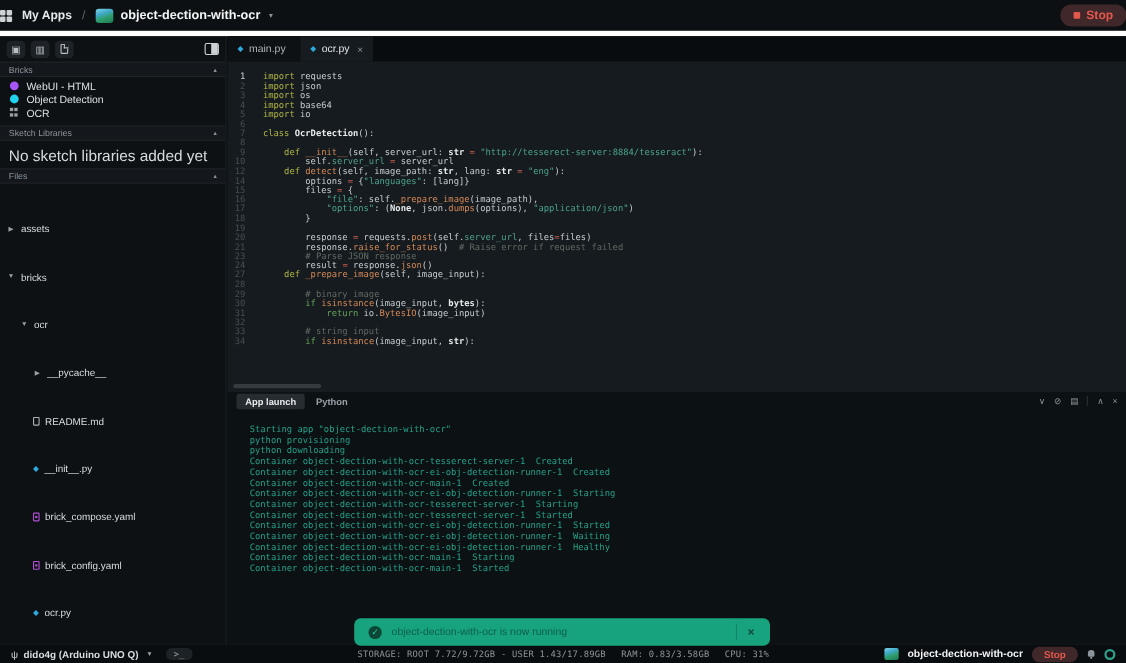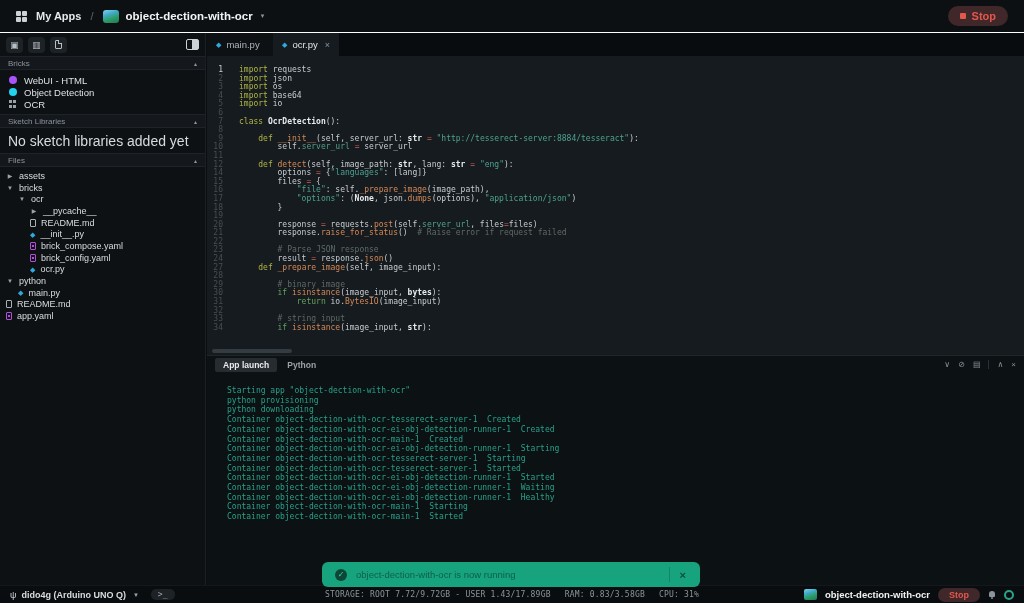--- a/index.html
+++ b/index.html
@@ -4,21 +4,21 @@
 <style>
   * { box-sizing: border-box; margin: 0; padding: 0; }
   html,body { width:1024px; height:603px; }
   body {
     background:#0b0e11; color:#c7ccd1;
     font-family:"Liberation Sans", sans-serif;
     position:relative; overflow:hidden;
   }
   
   .topbar { position:absolute; top:0; left:0; right:0; height:33px; background:#0d1013;
-    display:flex; align-items:center; padding:0 16px; border-bottom:1px solid #ffffff; }
+    display:flex; align-items:center; padding:0 0; border-bottom:5px solid #ffffff; }
   .apps-grid { width:11px; height:11px; display:grid; grid-template-columns:5px 5px; gap:1px; margin-right:9px; }
   .apps-grid i { background:#cdd2d6; border-radius:1px; height:5px; }
   .tb-myapps { font-size:11px; font-weight:bold; color:#e6e9eb; }
   .tb-sep { color:#5c656d; margin:0 9px; font-size:11px; }
   .thumb { width:16px; height:13px; border-radius:3px; margin-right:7px; flex:none;
     background:linear-gradient(160deg,#7fd4e8 0%,#3fa9c9 35%,#2f9e6e 60%,#1d7b4e 100%); }
   .tb-title { font-size:11.5px; font-weight:bold; color:#f2f4f5; }
   .tb-caret { color:#8b949b; font-size:7px; margin-left:8px; }
   .stop-btn { margin-left:auto; background:#40272a; border-radius:12px; height:20px;
     display:flex; align-items:center; gap:6px; padding:0 12px; cursor:pointer; }
@@ -32,27 +32,27 @@
   .chip { width:17px; height:16px; background:#1d2226; border-radius:4px; color:#b9c0c5;
     display:flex; align-items:center; justify-content:center; font-size:9px; }
   .i-page { width:7px; height:9px; border:1px solid #b9c0c5; border-radius:1px; position:relative; }
   .i-page:after { content:""; position:absolute; right:-1px; top:-1px; width:3px; height:3px;
     background:#1d2226; border-left:1px solid #b9c0c5; border-bottom:1px solid #b9c0c5; }
   .panel-toggle { margin-left:auto; width:13px; height:11px; border:1px solid #cdd2d6; border-radius:2px; position:relative; }
   .panel-toggle:after { content:""; position:absolute; right:0; top:0; bottom:0; width:6px; background:#cdd2d6; }
   .sec-hdr { height:14px; background:#14181c; border-top:1px solid #1e2327; border-bottom:1px solid #1e2327;
     color:#8b949b; font-size:8px; display:flex; align-items:center; justify-content:space-between; padding:0 8px; }
   .sec-hdr .car { font-size:6px; color:#8b949b; }
-  .brick-row { height:12px; display:flex; align-items:center; gap:7px; padding-left:9px; font-size:9.5px; color:#dde1e4; }
+  .brick-row { height:12px; display:flex; gap:7px; padding-left:9px; font-size:9.5px; color:#dde1e4; }
   .dot { width:8px; height:8px; border-radius:50%; flex:none; }
   .grid-ic { width:8px; height:8px; flex:none; display:grid; grid-template-columns:3px 3px; gap:1px; }
   .grid-ic i { background:#9aa2a8; height:3px; }
   .sb-empty { font-size:14px; color:#d7dbde; padding:5px 8px 4px 8px; }
   .tree { padding-top:3px; }
-  .tree-row { height:11.7px; display:flex; align-items:center; gap:5px; font-size:9px; color:#d9dde0; }
+  .tree-row { height:11.7px; display:flex; align-items:center; gap:5px; font-size:9px; color:#d9dde0;margin-top:32px; }
   .tw { width:8px; text-align:center; font-size:6px; color:#9aa2a8; flex:none; }
   .py-dia { color:#2fa8dc; font-size:7px; line-height:1; }
   .i-doc { width:6px; height:8px; border:1px solid #aab2b8; border-radius:1px; flex:none; }
   .i-yaml { width:6px; height:8px; border:1px solid #b14fd8; border-radius:1px; flex:none; position:relative; }
   .i-yaml:after { content:""; position:absolute; left:1px; top:2px; width:2px; height:2px; background:#b14fd8; }
 
   
   .main { position:absolute; left:207px; top:33px; right:0; bottom:18px; background:#161b1f; }
   .tabstrip { position:absolute; top:0; left:0; right:0; height:23px; background:#090c0f; display:flex; }
   .tab { width:66px; display:flex; align-items:center; gap:5px; padding:0 9px; font-size:9.5px; cursor:pointer; }
@@ -255,31 +255,29 @@
         <div class="cl"><span class="ln active">1</span><span class="codeline"><span class="tok-k">import</span><span class="tok-t"> requests</span></span></div>
         <div class="cl"><span class="ln">2</span><span class="codeline"><span class="tok-k">import</span><span class="tok-t"> json</span></span></div>
         <div class="cl"><span class="ln">3</span><span class="codeline"><span class="tok-k">import</span><span class="tok-t"> os</span></span></div>
         <div class="cl"><span class="ln">4</span><span class="codeline"><span class="tok-k">import</span><span class="tok-t"> base64</span></span></div>
         <div class="cl"><span class="ln">5</span><span class="codeline"><span class="tok-k">import</span><span class="tok-t"> io</span></span></div>
         <div class="cl"><span class="ln">6</span><span class="codeline"></span></div>
         <div class="cl"><span class="ln">7</span><span class="codeline"><span class="tok-k">class</span><span class="tok-t"> </span><span class="tok-b">OcrDetection</span><span class="tok-t">():</span></span></div>
         <div class="cl"><span class="ln">8</span><span class="codeline"></span></div>
         <div class="cl"><span class="ln">9</span><span class="codeline"><span class="tok-t">    </span><span class="tok-k">def</span><span class="tok-t"> </span><span class="tok-f">__init__</span><span class="tok-t">(self, server_url: </span><span class="tok-b">str</span><span class="tok-t"> </span><span class="tok-o">=</span><span class="tok-t"> </span><span class="tok-st">"http://tesserect-server:8884/tesseract"</span><span class="tok-t">):</span></span></div>
         <div class="cl"><span class="ln">10</span><span class="codeline"><span class="tok-t">        self.</span><span class="tok-p">server_url</span><span class="tok-t"> </span><span class="tok-o">=</span><span class="tok-t"> server_url</span></span></div>
-        <div class="cl"><span class="ln">11</span><span class="codeline"></span></div>
         <div class="cl"><span class="ln">12</span><span class="codeline"><span class="tok-t">    </span><span class="tok-k">def</span><span class="tok-t"> </span><span class="tok-f">detect</span><span class="tok-t">(self, image_path: </span><span class="tok-b">str</span><span class="tok-t">, lang: </span><span class="tok-b">str</span><span class="tok-t"> </span><span class="tok-o">=</span><span class="tok-t"> </span><span class="tok-st">"eng"</span><span class="tok-t">):</span></span></div>
         <div class="cl"><span class="ln">14</span><span class="codeline"><span class="tok-t">        options </span><span class="tok-o">=</span><span class="tok-t"> {</span><span class="tok-st">"languages"</span><span class="tok-t">: [lang]}</span></span></div>
         <div class="cl"><span class="ln">15</span><span class="codeline"><span class="tok-t">        files </span><span class="tok-o">=</span><span class="tok-t"> {</span></span></div>
         <div class="cl"><span class="ln">16</span><span class="codeline"><span class="tok-t">            </span><span class="tok-st">"file"</span><span class="tok-t">: self.</span><span class="tok-f">_prepare_image</span><span class="tok-t">(image_path),</span></span></div>
         <div class="cl"><span class="ln">17</span><span class="codeline"><span class="tok-t">            </span><span class="tok-st">"options"</span><span class="tok-t">: (</span><span class="tok-b">None</span><span class="tok-t">, json.</span><span class="tok-f">dumps</span><span class="tok-t">(options), </span><span class="tok-st">"application/json"</span><span class="tok-t">)</span></span></div>
         <div class="cl"><span class="ln">18</span><span class="codeline"><span class="tok-t">        }</span></span></div>
         <div class="cl"><span class="ln">19</span><span class="codeline"></span></div>
         <div class="cl"><span class="ln">20</span><span class="codeline"><span class="tok-t">        response </span><span class="tok-o">=</span><span class="tok-t"> requests.</span><span class="tok-f">post</span><span class="tok-t">(self.</span><span class="tok-p">server_url</span><span class="tok-t">, files</span><span class="tok-o">=</span><span class="tok-t">files)</span></span></div>
         <div class="cl"><span class="ln">21</span><span class="codeline"><span class="tok-t">        response.</span><span class="tok-f">raise_for_status</span><span class="tok-t">()  </span><span class="tok-c"># Raise error if request failed</span></span></div>
-        <div class="cl"><span class="ln">22</span><span class="codeline"></span></div>
         <div class="cl"><span class="ln">23</span><span class="codeline"><span class="tok-t">        </span><span class="tok-c"># Parse JSON response</span></span></div>
         <div class="cl"><span class="ln">24</span><span class="codeline"><span class="tok-t">        result </span><span class="tok-o">=</span><span class="tok-t"> response.</span><span class="tok-f">json</span><span class="tok-t">()</span></span></div>
         <div class="cl"><span class="ln">27</span><span class="codeline"><span class="tok-t">    </span><span class="tok-k">def</span><span class="tok-t"> </span><span class="tok-f">_prepare_image</span><span class="tok-t">(self, image_input):</span></span></div>
         <div class="cl"><span class="ln">28</span><span class="codeline"></span></div>
         <div class="cl"><span class="ln">29</span><span class="codeline"><span class="tok-t">        </span><span class="tok-c"># binary image</span></span></div>
         <div class="cl"><span class="ln">30</span><span class="codeline"><span class="tok-t">        </span><span class="tok-g">if</span><span class="tok-t"> </span><span class="tok-f">isinstance</span><span class="tok-t">(image_input, </span><span class="tok-b">bytes</span><span class="tok-t">):</span></span></div>
         <div class="cl"><span class="ln">31</span><span class="codeline"><span class="tok-t">            </span><span class="tok-g">return</span><span class="tok-t"> io.</span><span class="tok-f">BytesIO</span><span class="tok-t">(image_input)</span></span></div>
         <div class="cl"><span class="ln">32</span><span class="codeline"></span></div>
         <div class="cl"><span class="ln">33</span><span class="codeline"><span class="tok-t">        </span><span class="tok-c"># string input</span></span></div>
         <div class="cl"><span class="ln">34</span><span class="codeline"><span class="tok-t">        </span><span class="tok-g">if</span><span class="tok-t"> </span><span class="tok-f">isinstance</span><span class="tok-t">(image_input, </span><span class="tok-b">str</span><span class="tok-t">):</span></span></div>

